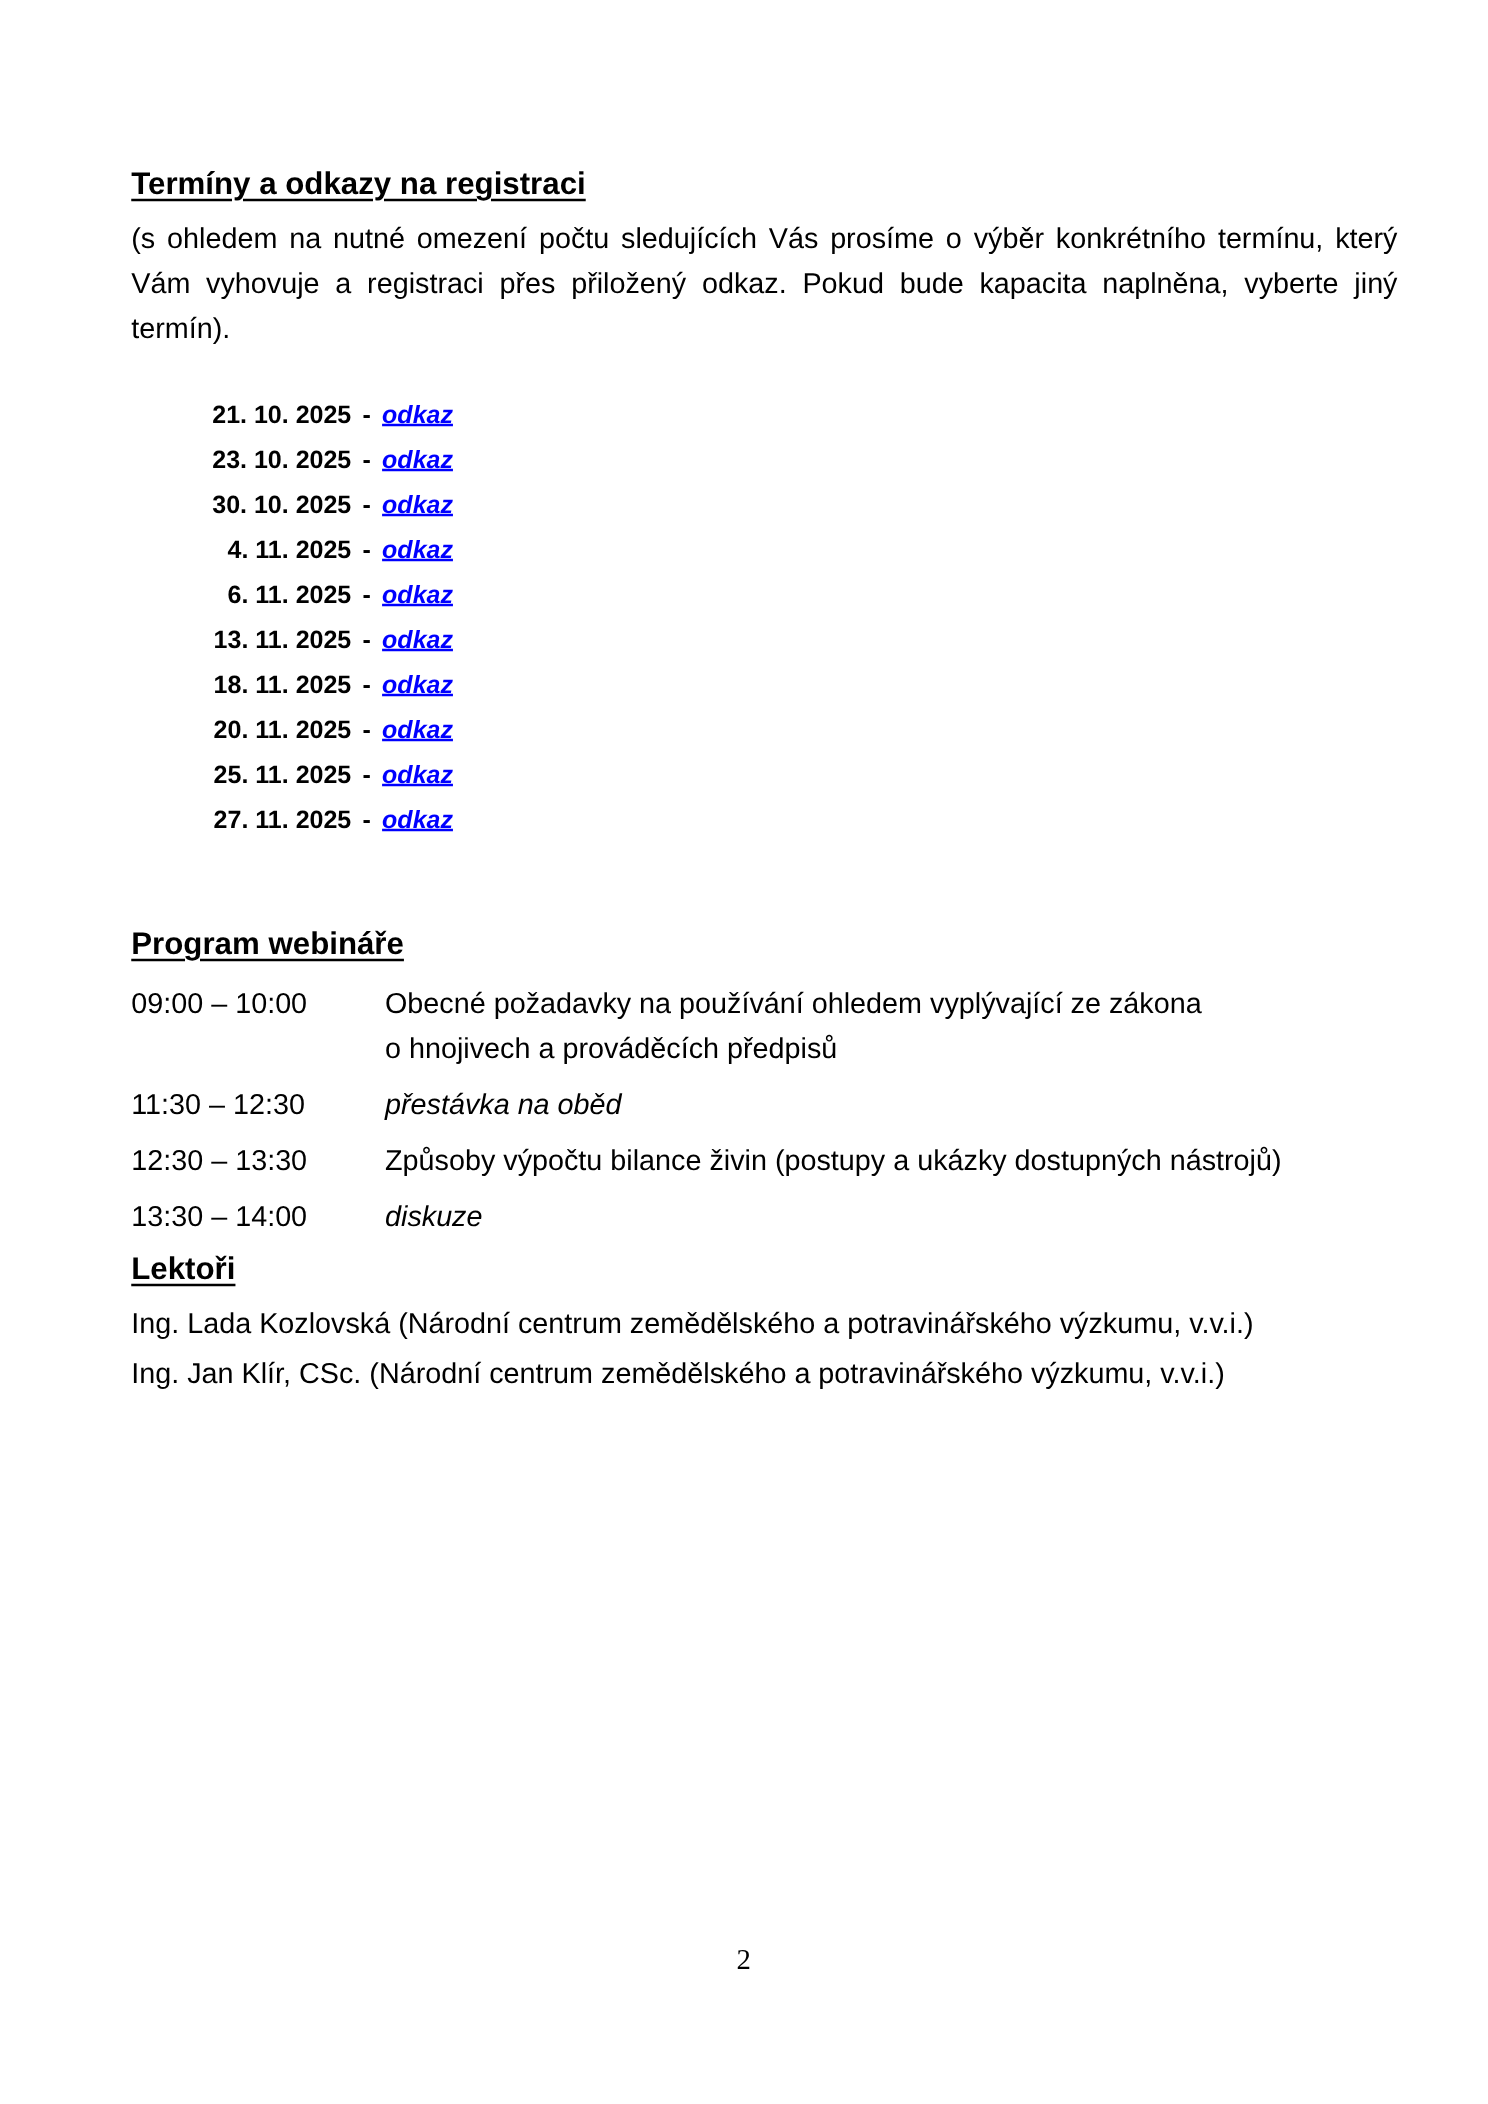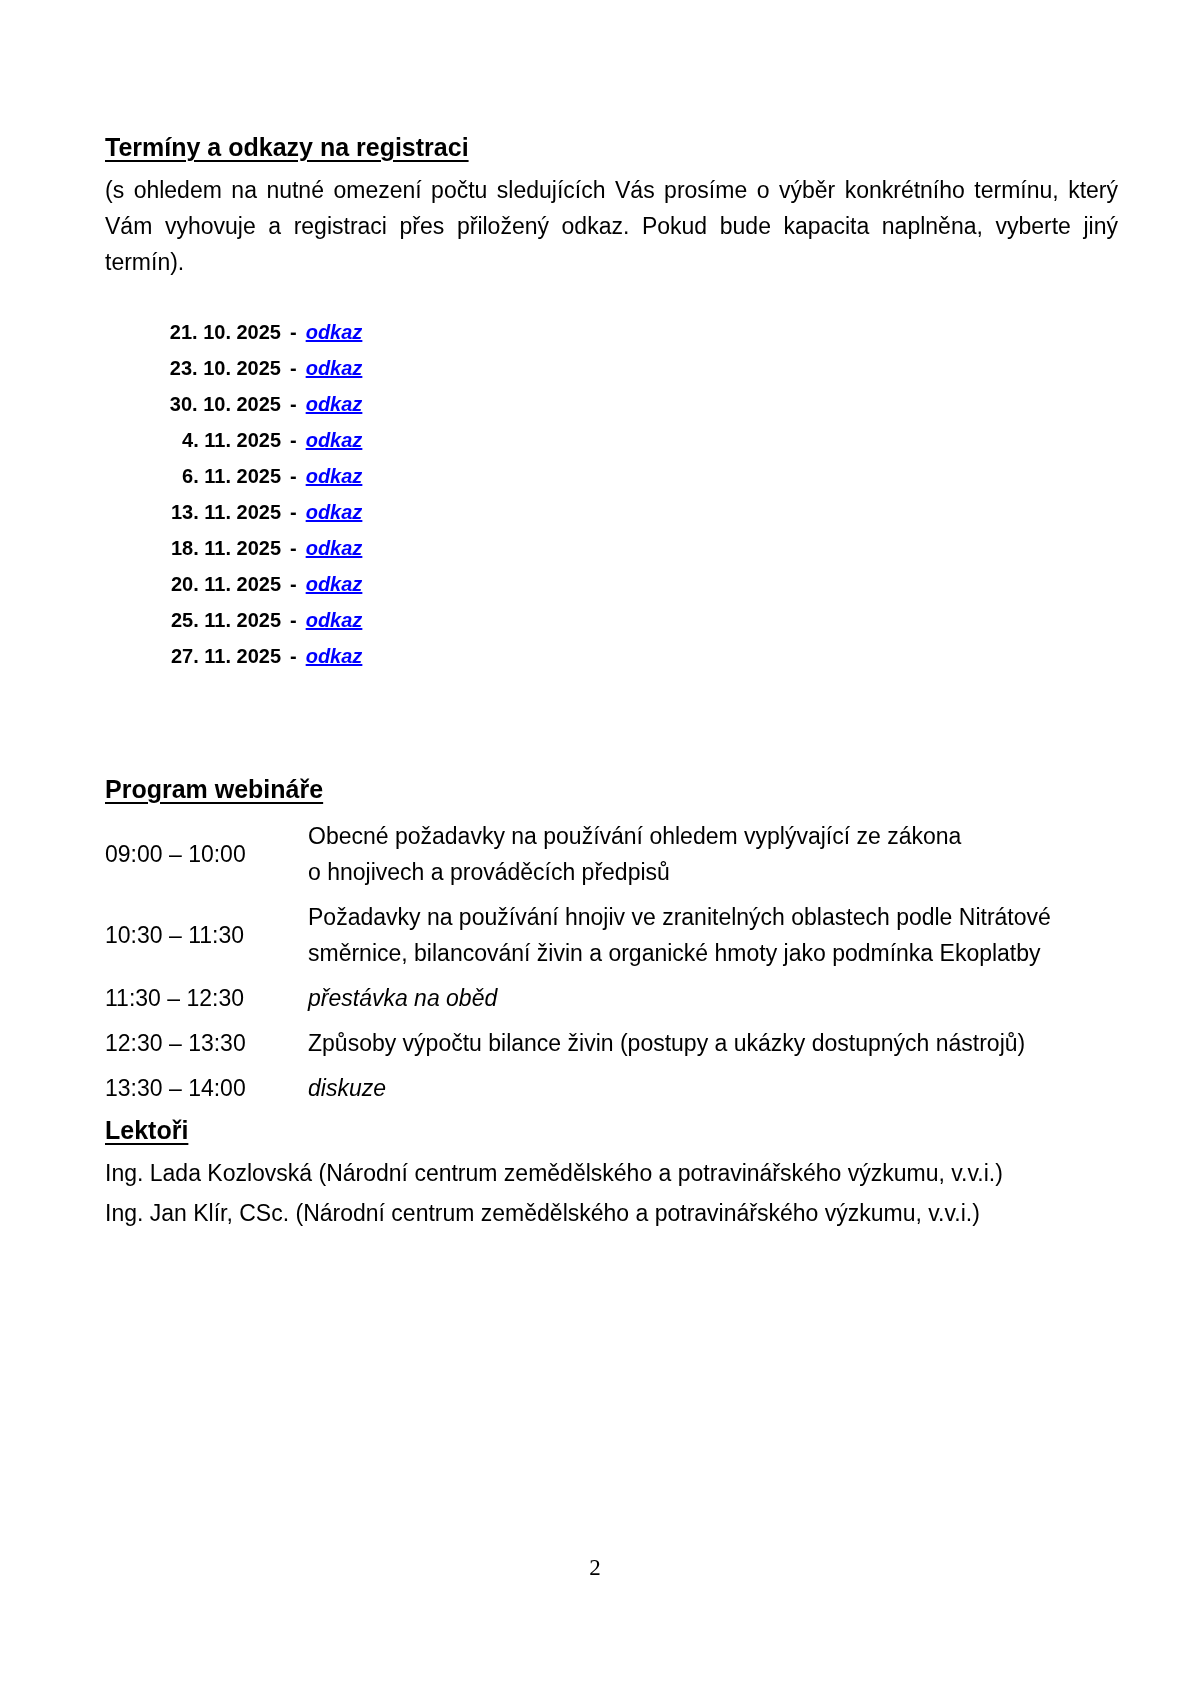--- a/index.html
+++ b/index.html
@@ -32,24 +32,24 @@
     font-size:20px; font-weight:bold; line-height:36px; height:36px;
   }
   .date { display:inline-block; width:176px; text-align:right; white-space:pre; }
   .dash { margin:0 9px; }
   a.link {
     color:#0000FF; font-weight:bold;
     text-decoration:underline; text-decoration-thickness:2px;
     cursor:pointer;
     font-style:italic;
   }
-  .program-heading { margin-top:100px; }
+  .program-heading { margin-top:66px; }
   .program { margin-top:14px; }
   .prog-row {
-    display:flex; align-items:center;
+    display:flex; align-items:flex-start;
     font-size:23px; line-height:36px;
     margin:0 0 9px 0;
   }
   .time { flex:0 0 203px; width:203px; }
   .desc { white-space:pre-line; }
   .desc.italic { font-style:italic; }
   .lect-heading { }
   .lecturers { margin-top:8px; }
   .lecturer { margin:0; font-size:23px; line-height:40px; }
   .page-number {
@@ -124,25 +124,20 @@
 
   <section>
     <h2 class="doc-heading program-heading">Program webináře</h2>
     <div class="program">
       <div class="prog-row">
         <span class="time">09:00 – 10:00</span>
         <span class="desc">Obecné požadavky na používání ohledem vyplývající ze zákona
 o hnojivech a prováděcích předpisů</span>
       </div>
       <div class="prog-row">
-        <span class="time">10:30 – 11:30</span>
-        <span class="desc">Požadavky na používání hnojiv ve zranitelných oblastech podle Nitrátové
-směrnice, bilancování živin a organické hmoty jako podmínka Ekoplatby</span>
-      </div>
-      <div class="prog-row">
         <span class="time">11:30 – 12:30</span>
         <span class="desc italic">přestávka na oběd</span>
       </div>
       <div class="prog-row">
         <span class="time">12:30 – 13:30</span>
         <span class="desc">Způsoby výpočtu bilance živin (postupy a ukázky dostupných nástrojů)</span>
       </div>
       <div class="prog-row">
         <span class="time">13:30 – 14:00</span>
         <span class="desc italic">diskuze</span>

